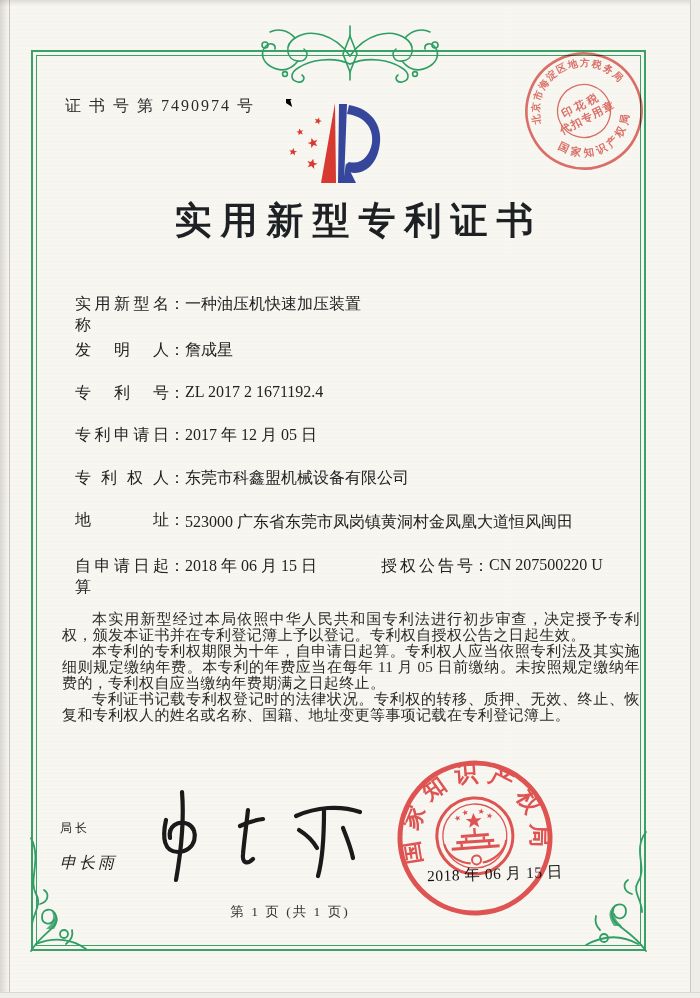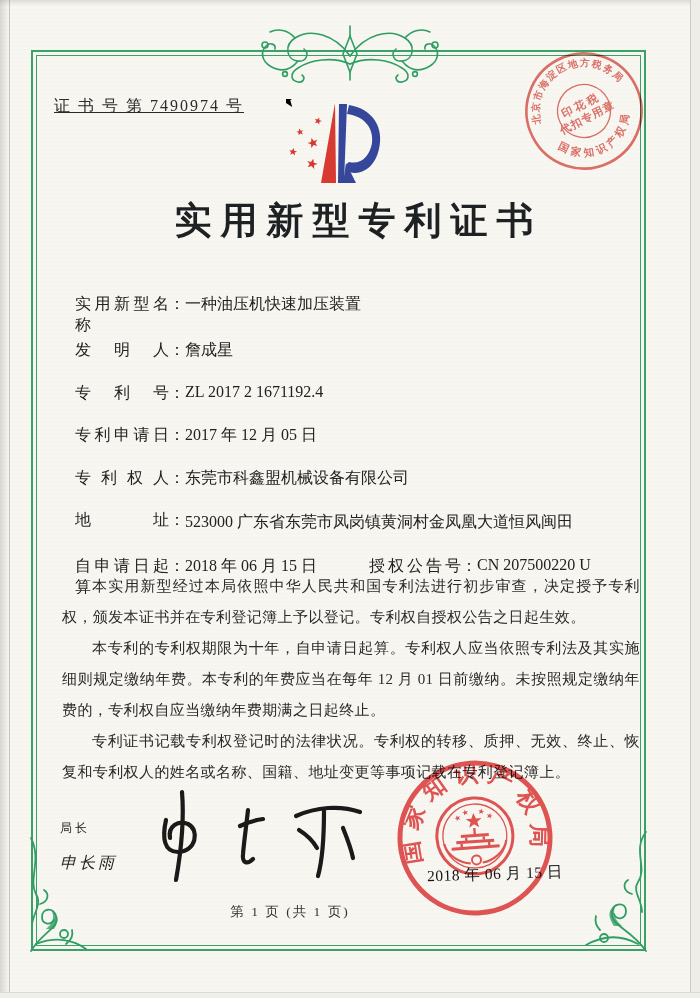--- a/index.html
+++ b/index.html
@@ -11,33 +11,33 @@
   .edge-left{position:absolute;left:0;top:0;width:9px;height:998px;
       background:linear-gradient(to right, rgba(110,104,92,.22), rgba(110,104,92,0));border-right:1px solid rgba(140,134,120,.25);}
   .edge-top{position:absolute;left:0;top:0;width:700px;height:6px;
       background:linear-gradient(to bottom, rgba(110,104,92,.18), rgba(110,104,92,0));}
   .edge-right{position:absolute;right:0;top:0;width:9px;height:998px;background:#efede8;border-left:1px solid rgba(130,124,110,.3);}
   .edge-bottom{position:absolute;left:0;bottom:0;width:700px;height:5px;background:#f0eee9;border-top:1px solid rgba(140,134,120,.2);}
   
   .frame{position:absolute;left:31px;top:50px;width:615px;height:901px;border:2px solid #3ba169;box-sizing:border-box;}
   .frame-inner{position:absolute;left:3px;top:3px;right:3px;bottom:3px;border:1px solid #3ba169;}
   
-  .cert-no{position:absolute;left:54px;top:96px;font-size:16px;letter-spacing:2px;color:#2b2b2b;text-decoration:underline;}
+  .cert-no{position:absolute;left:65px;top:96px;font-size:16px;letter-spacing:2px;color:#2b2b2b;}
   .title{position:absolute;left:0;top:196px;width:700px;text-align:center;font-size:37px;font-weight:700;
          letter-spacing:9px;padding-left:17px;box-sizing:border-box;color:#1e2124;}
   
   .row{position:absolute;left:75px;display:flex;font-size:16px;color:#222;}
   .lbl{display:inline-block;width:94px;text-align:justify;text-align-last:justify;flex:none;}
   .colon{flex:none;width:16px;}
   .val{white-space:nowrap;}
   .val2{line-height:24px;white-space:nowrap;}
-  .gaz{display:flex;}
+  .gaz{display:flex;margin-left:12px;}
   .gaz .lbl{width:92px;}
   
-  .paras{position:absolute;left:62px;top:571px;width:578px;font-size:15px;line-height:31px;
+  .paras{position:absolute;left:62px;top:611px;width:578px;font-size:15px;line-height:16px;
          text-align:justify;letter-spacing:.4px;color:#2a2a2a;}
   .paras p{margin:0;text-indent:2em;}
   
   .officer-title{position:absolute;left:60px;top:820px;font-size:12px;letter-spacing:3px;}
   .officer-name{position:absolute;left:60px;top:853px;font-size:16px;letter-spacing:3px;font-style:italic;}
   .signature{position:absolute;left:148px;top:786px;}
   
   .seal-main{position:absolute;left:395px;top:758px;mix-blend-mode:multiply;opacity:.92;}
   .seal-date{position:absolute;left:410px;top:864px;width:170px;text-align:center;font-size:15.5px;
              letter-spacing:.5px;color:#141414;transform:rotate(-2deg);}
@@ -135,21 +135,21 @@
     <span class="val" style="width:184px">2018 年 06 月 15 日</span>
     <span class="gaz">
       <span class="lbl">授权公告号</span>
         <span class="colon">：</span>
       <span class="val">CN 207500220 U</span>
     </span>
   </div>
 
   <div class="paras">
     <p>本实用新型经过本局依照中华人民共和国专利法进行初步审查，决定授予专利权，颁发本证书并在专利登记簿上予以登记。专利权自授权公告之日起生效。</p>
-    <p>本专利的专利权期限为十年，自申请日起算。专利权人应当依照专利法及其实施细则规定缴纳年费。本专利的年费应当在每年 12 月 01 日前缴纳。未按照规定缴纳年费的，专利权自应当缴纳年费期满之日起终止。</p>
+    <p>本专利的专利权期限为十年，自申请日起算。专利权人应当依照专利法及其实施细则规定缴纳年费。本专利的年费应当在每年 11 月 05 日前缴纳。未按照规定缴纳年费的，专利权自应当缴纳年费期满之日起终止。</p>
     <p>专利证书记载专利权登记时的法律状况。专利权的转移、质押、无效、终止、恢复和专利权人的姓名或名称、国籍、地址变更等事项记载在专利登记簿上。</p>
   </div>
 
   <div class="officer-title">局长</div>
   <div class="officer-name">申长雨</div>
 
   <svg class="signature" width="228" height="98" viewBox="0 0 228 98">
     <g stroke="#1a1a1a" stroke-width="4.2" fill="none" stroke-linecap="round" stroke-linejoin="round">
       <path d="M18,34 C14,52 16,66 30,66 C48,66 52,44 40,38 C30,34 20,40 22,52"></path>
       <path d="M34,6 C36,30 34,60 28,94"></path>

